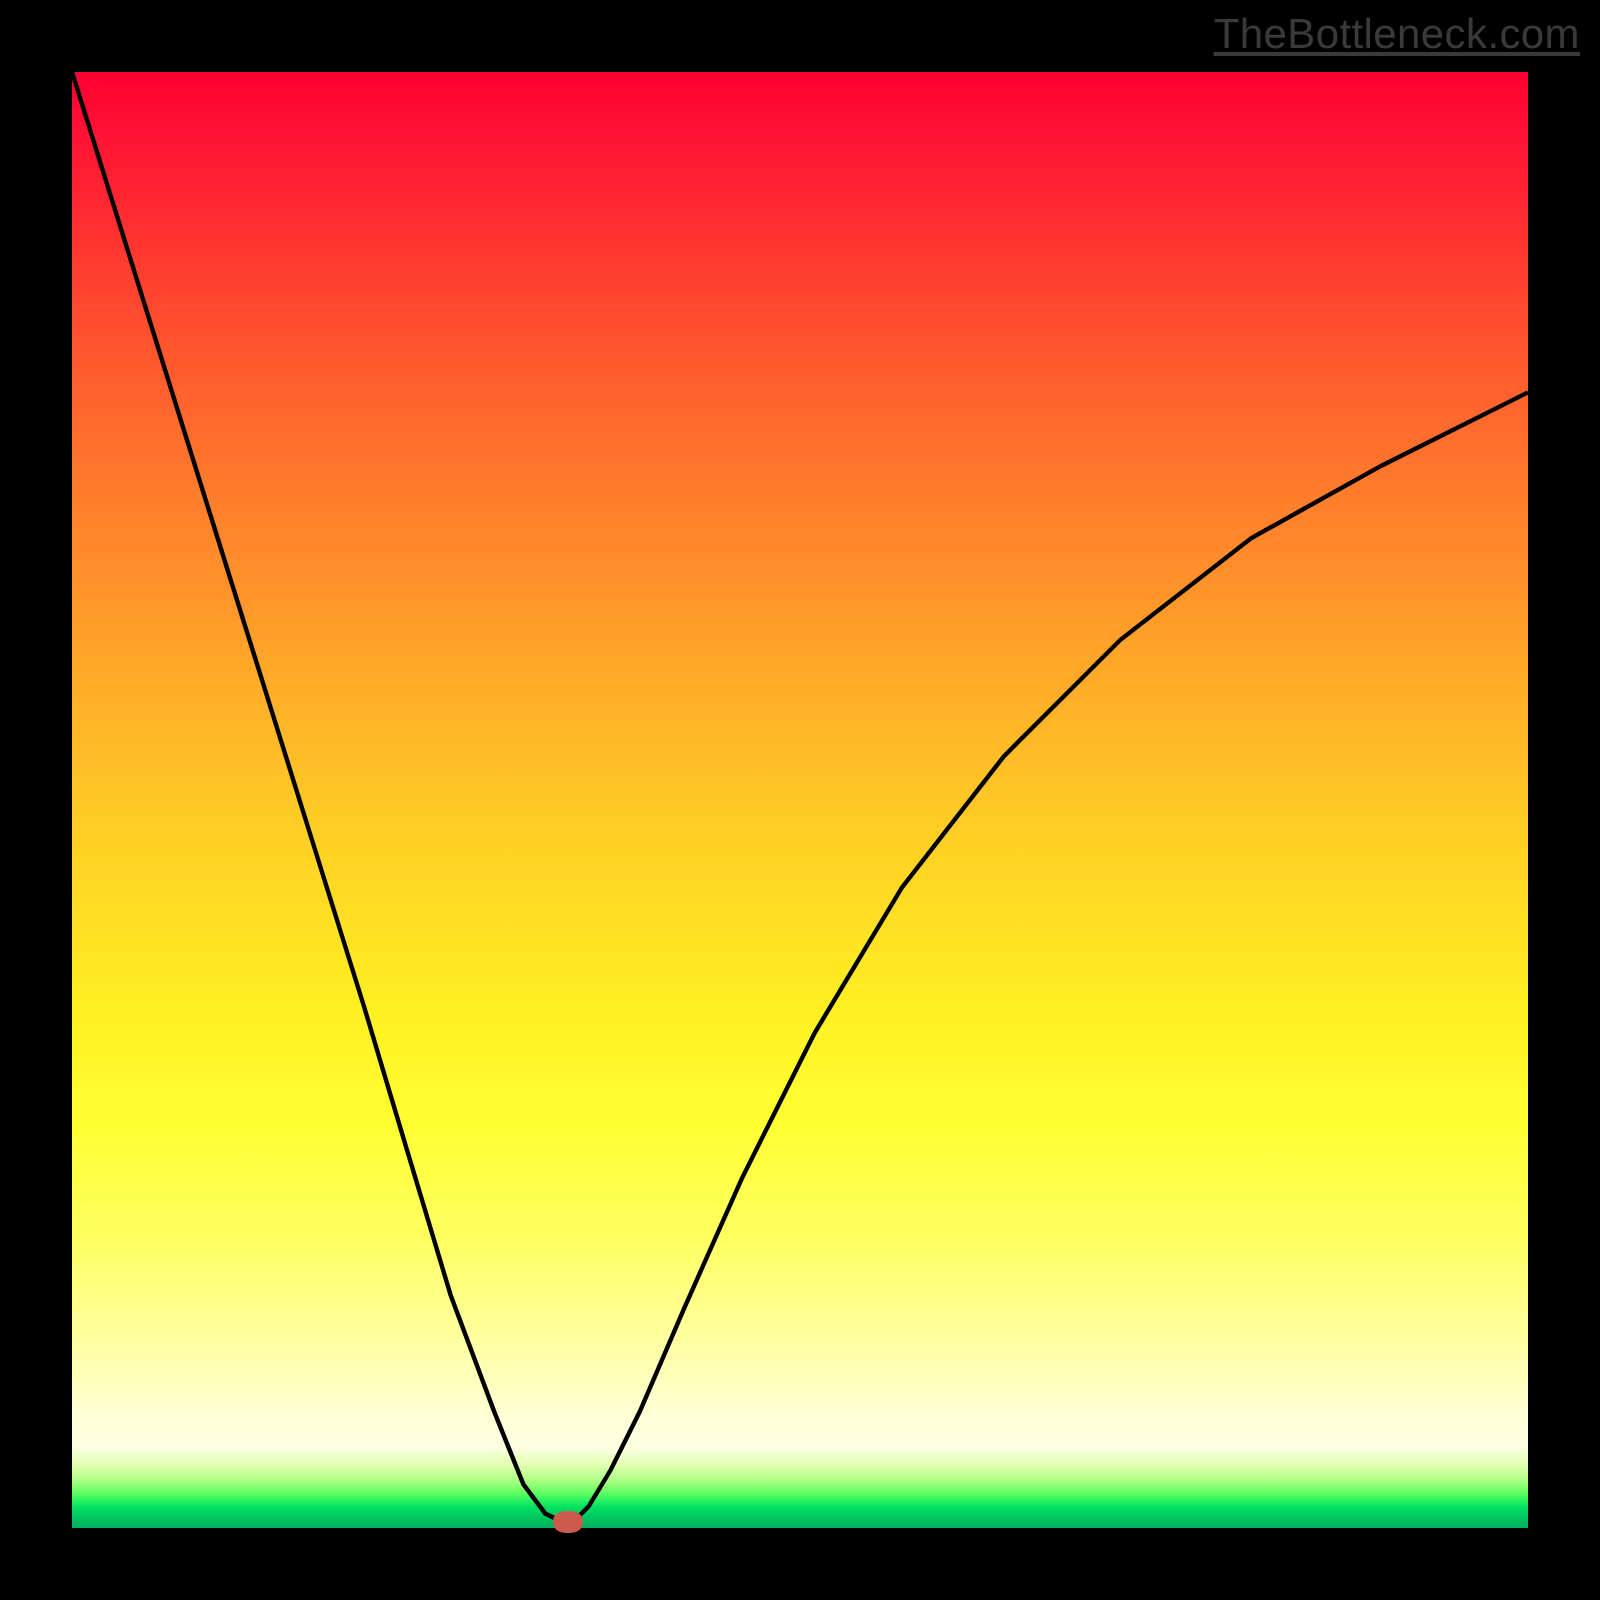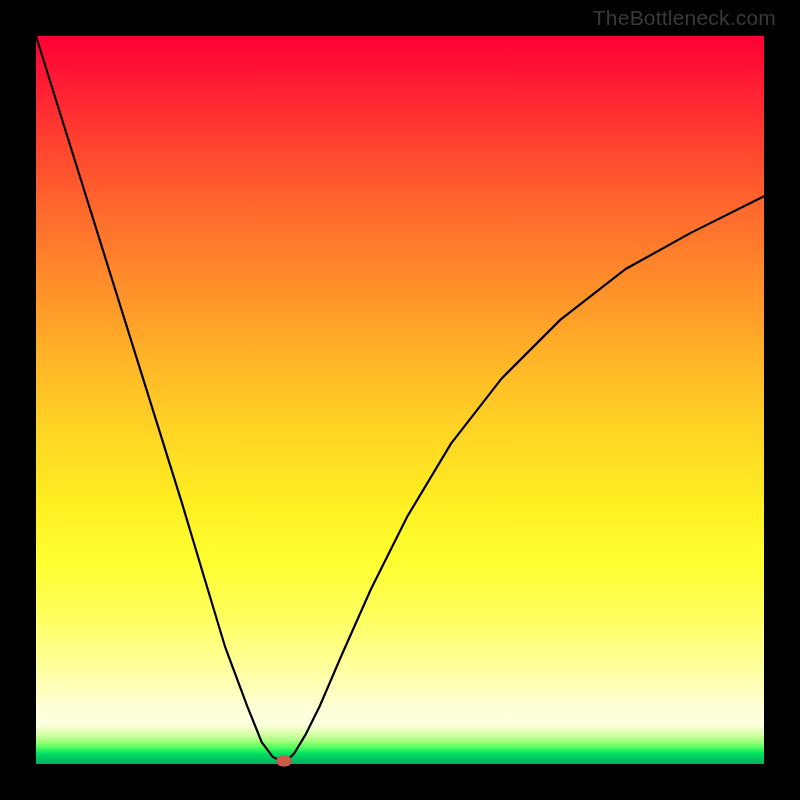--- a/index.html
+++ b/index.html
@@ -47,25 +47,26 @@
       #20f060 98.2%,
       #00e060 98.6%,
       #00d060 99.0%,
       #00c060 99.4%,
       #00b060 100%
     );
   }
   .watermark {
     position: absolute;
     top: 6px;
-    right: 24px;
+    right: 10px;
     font-size: 21px;
     color: #3a3a3a;
     letter-spacing: 0.2px;
     user-select: none;
+    text-decoration: underline;
   }
   svg.curve {
     position: absolute;
     left: 0;
     top: 0;
     width: 728px;
     height: 728px;
     overflow: visible;
   }
   .dot {

